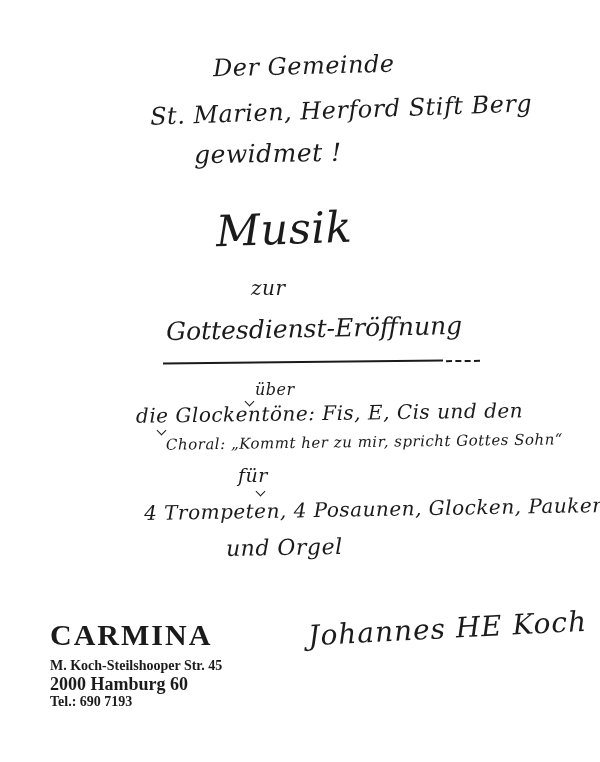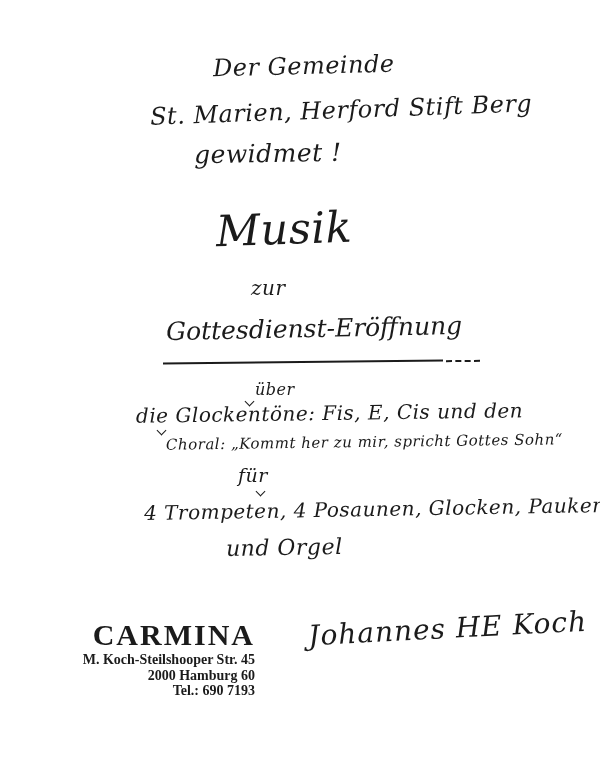--- a/index.html
+++ b/index.html
@@ -65,29 +65,29 @@
     border-bottom: 1.6px solid var(--ink);
     transform: rotate(45deg);
   }
   .caret-ueber  { left: 246px; top: 398px; }
   .caret-choral { left: 158px; top: 427px; }
   .caret-fuer   { left: 257px; top: 488px; }
 
   .publisher {
     position: absolute;
     left: 50px; top: 620px; width: 205px;
-    text-align: right;
+    text-align: left;
   }
   .publisher-name {
     font-size: 30px; font-weight: 700;
     letter-spacing: 2px; line-height: 1.0;
   }
   .publisher-type { font-size: 27px; line-height: 1.05; }
-  .publisher-addr { font-size: 14px; font-weight: 600; line-height: 1.12; margin-top: 2px; }
-  .publisher-city { font-size: 14px; font-weight: 600; line-height: 1.12; }
+  .publisher-addr { font-size: 14px; font-weight: 600; line-height: 1.12; margin-top: 8px; }
+  .publisher-city { font-size: 18px; font-weight: 600; line-height: 1.12; }
   .publisher-tel  { font-size: 14px; font-weight: 600; line-height: 1.12; }
 
   .signature {
     left: 308px; top: 612px;
     font-size: 28px;
     transform: rotate(-3deg);
     letter-spacing: 1px;
   }
 </style>
 </head>

